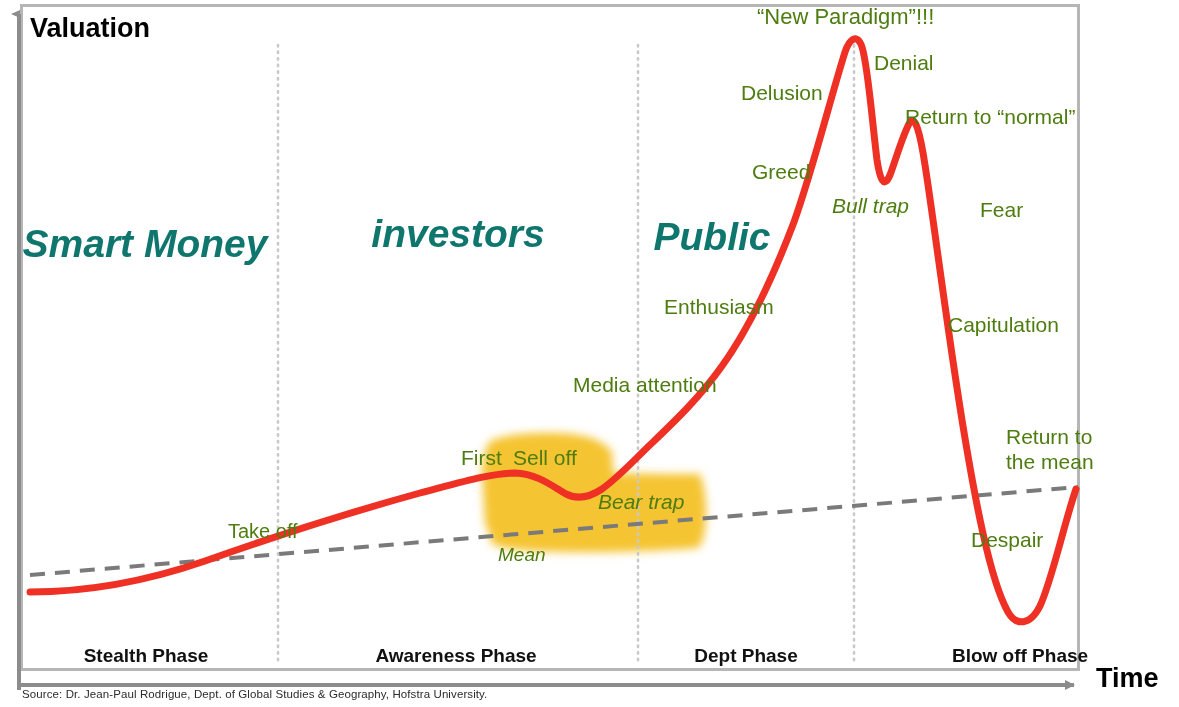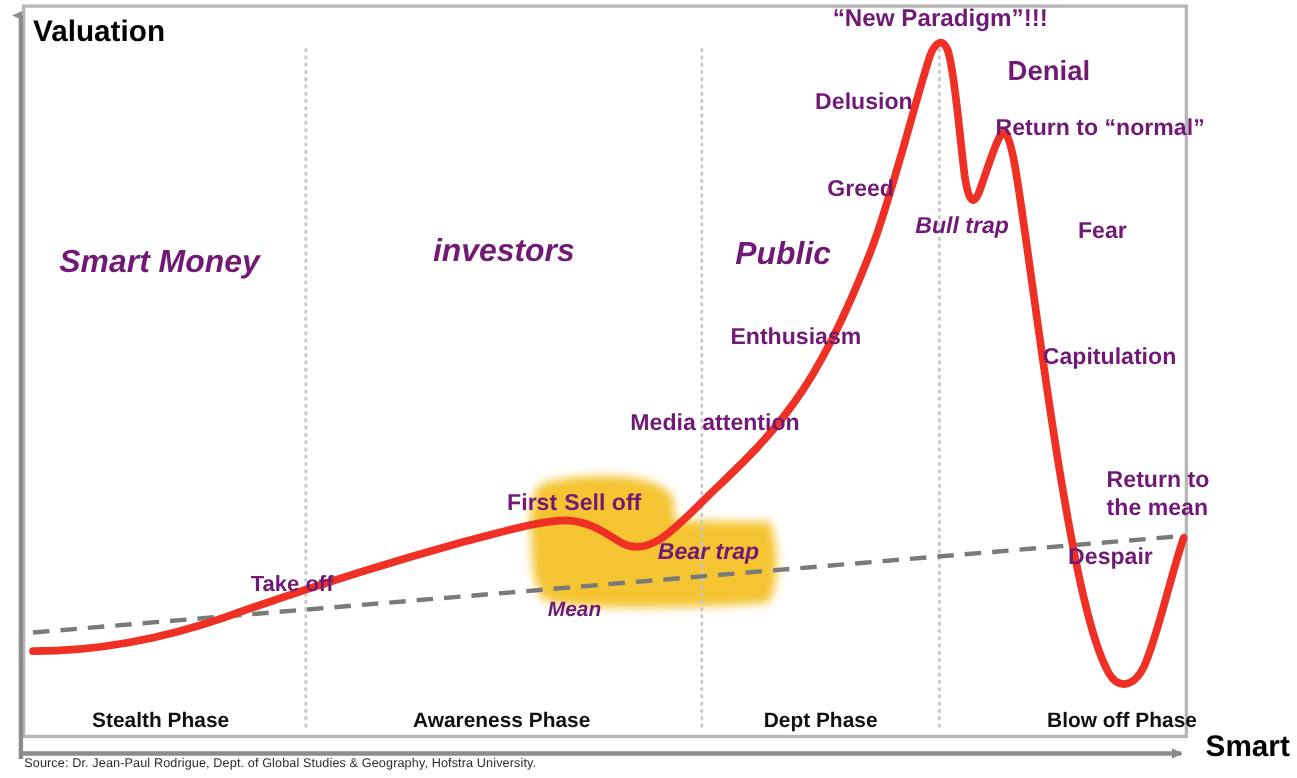--- a/index.html
+++ b/index.html
@@ -4,24 +4,24 @@
 <style>
   html,body{margin:0;padding:0;background:#ffffff;}
   body{
     font-family:"Liberation Sans", sans-serif;
     width:1179px;height:707px;position:relative;overflow:hidden;
     -webkit-font-smoothing:antialiased;
   }
   #stage{position:absolute;left:0;top:0;width:1091px;height:707px;}
   #svg{position:absolute;left:0;top:0;}
 
-  .lbl{position:absolute;white-space:nowrap;color:#701a75;font-weight:bold;text-align:right;}
+  .lbl{position:absolute;white-space:nowrap;color:#4d7c0f;font-weight:normal;text-align:right;}
   .lbl.it{font-style:italic;}
   .phase-lbl{position:absolute;white-space:nowrap;color:#111;font-weight:bold;font-size:19px;}
-  .actor{position:absolute;white-space:nowrap;color:#701a75;font-weight:bold;font-style:italic;font-size:29px;line-height:1.12;text-align:center;}
+  .actor{position:absolute;white-space:nowrap;color:#0f766e;font-weight:bold;font-style:italic;font-size:39px;line-height:1.12;text-align:center;}
   .axis-lbl{position:absolute;white-space:nowrap;color:#000;font-weight:bold;font-size:27px;}
   .source{position:absolute;white-space:nowrap;color:#2b2b2b;font-size:11.5px;font-weight:normal;letter-spacing:.1px;}
 </style>
 </head>
 <body>
 
 <div id="stage">
 
   <svg id="svg" width="1179" height="707" viewBox="0 0 1179 707">
     <defs>
@@ -73,21 +73,21 @@
              C 975,500 990,580 1008,612
              C 1016,626 1030,626 1040,606
              C 1052,580 1064,524 1076,489"></path>
 
     <line x1="19" y1="690" x2="19" y2="14" stroke="#8c8c8c" stroke-width="4" marker-end="url(#arrU)"></line>
 
     <line x1="19" y1="685" x2="1074" y2="685" stroke="#8c8c8c" stroke-width="4" marker-end="url(#arrR)"></line>
   </svg>
 
   <div class="axis-lbl" style="left:30px;top:13px;">Valuation</div>
-  <div class="axis-lbl" style="left:1096px;top:663px;">Smart</div>
+  <div class="axis-lbl" style="left:1096px;top:663px;">Time</div>
 
   <div class="actor" style="left:145px;top:222px;transform:translateX(-50%);">Smart Money</div>
 
   <div class="actor" style="left:458px;top:212px;transform:translateX(-50%);">
     <div>investors</div>
   </div>
 
   <div class="actor" style="left:712px;top:215px;transform:translateX(-50%);">Public</div>
 
   <div class="lbl" style="left:228px;top:520px;font-size:20px;">Take off</div>
@@ -103,35 +103,35 @@
   <div class="lbl" style="left:573px;top:373px;font-size:21px;">Media attention</div>
 
   <div class="lbl" style="left:664px;top:295px;font-size:21px;">Enthusiasm</div>
 
   <div class="lbl" style="left:752px;top:160px;font-size:21px;">Greed</div>
 
   <div class="lbl" style="left:741px;top:81px;font-size:21px;">Delusion</div>
 
   <div class="lbl" style="left:757px;top:4px;font-size:22px;">“New Paradigm”!!!</div>
 
-  <div class="lbl" style="left:916px;top:51px;font-size:25px;">Denial</div>
+  <div class="lbl" style="left:874px;top:51px;font-size:21px;">Denial</div>
 
   <div class="lbl" style="left:905px;top:105px;font-size:21px;">Return to “normal”</div>
 
   <div class="lbl it" style="left:832px;top:194px;font-size:21px;">Bull trap</div>
 
   <div class="lbl" style="left:936px;top:198px;font-size:21px;padding-left:44px;">Fear</div>
 
   <div class="lbl" style="left:948px;top:313px;font-size:21px;">Capitulation</div>
 
   <div class="lbl" style="left:1006px;top:425px;font-size:21px;">Return to</div>
 
   <div class="lbl" style="left:1006px;top:450px;font-size:21px;">the mean</div>
 
-  <div class="lbl" style="left:971px;top:495px;font-size:21px;">Despair</div>
+  <div class="lbl" style="left:971px;top:528px;font-size:21px;">Despair</div>
 
   <div class="phase-lbl" style="left:146px;top:645px;transform:translateX(-50%);">Stealth Phase</div>
   <div class="phase-lbl" style="left:456px;top:645px;transform:translateX(-50%);">Awareness Phase</div>
   <div class="phase-lbl" style="left:746px;top:645px;transform:translateX(-50%);">Dept Phase</div>
   <div class="phase-lbl" style="left:1020px;top:645px;transform:translateX(-50%);">Blow off Phase</div>
 
   <div class="source" style="left:22px;top:688px;">Source: Dr. Jean-Paul Rodrigue, Dept. of Global Studies &amp; Geography, Hofstra University.</div>
 
 </div>
 

